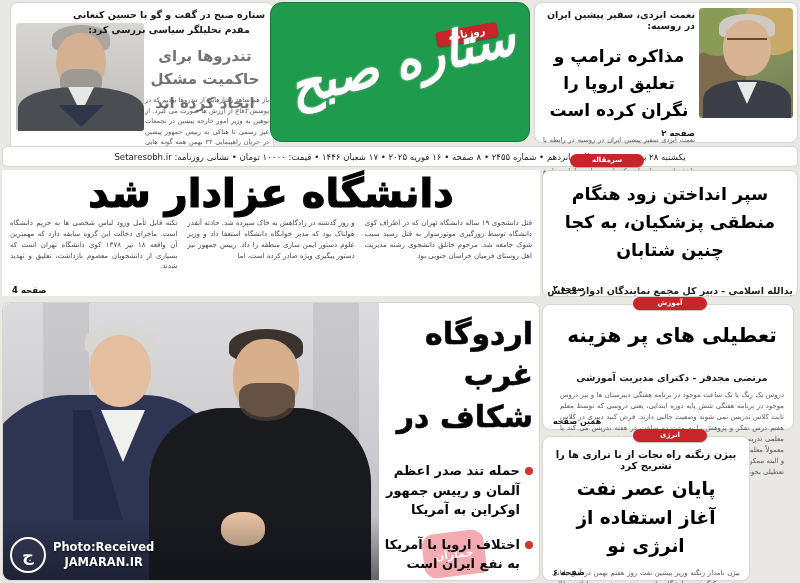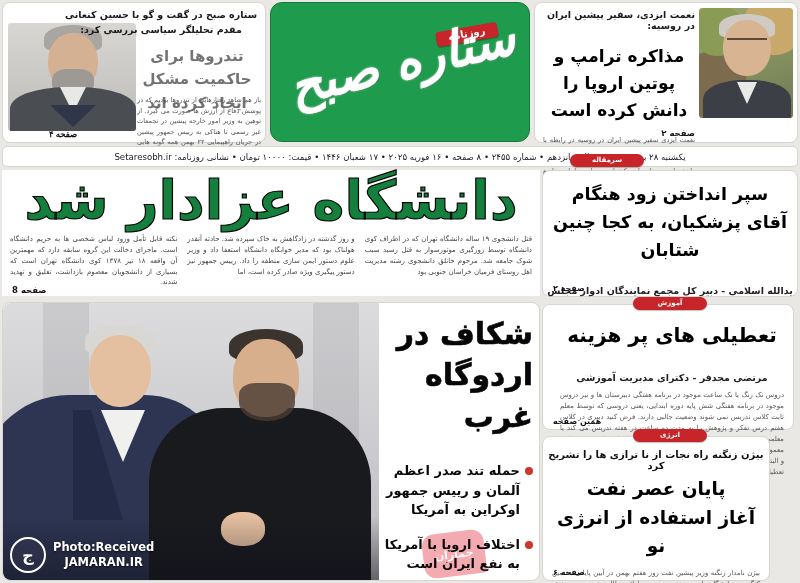--- a/index.html
+++ b/index.html
@@ -13,21 +13,21 @@
     color:#111;
   }
   .box {
     position:absolute;
     background:#fff;
     border:1px solid #d6d5d0;
     border-radius:8px;
   }
 
   
-  #tl-article { left:2px; top:2px; width:264px; height:141px; }
+  #tl-article { left:10px; top:2px; width:264px; height:163px; }
   .tl-kicker { position:absolute; top:5px; right:6px; left:60px; text-align:center;
     font-size:9.5px; font-weight:bold; line-height:1.55; color:#1a1a1a; }
   .tl-headline { position:absolute; top:42px; right:2px; width:132px; text-align:center;
     font-size:15px; font-weight:bold; line-height:1.55; color:#737373; }
   .tl-body { position:absolute; top:92px; right:4px; width:124px; font-size:6.6px;
     line-height:1.6; text-align:justify; color:#555; }
   .tl-page { position:absolute; bottom:3px; left:46px; font-size:8.5px; font-weight:bold;font-family:Liberation Serif, serif; }
   .tl-photo { position:absolute; left:5px; top:20px; width:128px; height:108px;
     background:linear-gradient(180deg,#d8d6d3,#bebcb8); border-radius:3px; overflow:hidden; }
   .tlm-hair { position:absolute; left:36px; top:2px; width:58px; height:26px; background:#a9a6a1; border-radius:50% 50% 20% 20%; }
@@ -80,30 +80,30 @@
   
   .ribbon { position:absolute; width:74px; height:13px; background:#c8252b; border-radius:7px;
     color:#fff; font-size:7px; font-weight:bold; text-align:center; line-height:13px;
     box-shadow:0 1px 1px rgba(0,0,0,.25); z-index:5; }
   #ribbon-1 { left:570px; top:154px; }
   #ribbon-2 { left:633px; top:297px; }
   #ribbon-3 { left:633px; top:429px; }
 
   
   #lead { left:2px; top:170px; width:538px; height:126px; border:none; border-radius:0; }
-  .lead-headline { text-align:center; font-size:54px; font-weight:bold; letter-spacing:-3px;
-    line-height:1.15; color:#15803d; -webkit-text-stroke:1.2px #050505; }
+  .lead-headline { text-align:center; font-size:40px; font-weight:bold; letter-spacing:-3px;
+    line-height:1.15; color:#000000; -webkit-text-stroke:1.2px #050505; }
   .lead-cols { display:flex; gap:10px; padding:2px 8px 0; }
   .lead-col { flex:1; font-size:7px; line-height:1.55; text-align:justify; color:#444; }
   .lead-page { position:absolute; left:10px; bottom:1px; font-size:8.5px; font-weight:bold; }
 
   
   #ed-article { left:542px; top:170px; width:256px; height:127px; }
   #edu-article { left:542px; top:304px; width:252px; height:126px;padding-left:8px; }
-  #en-article { left:542px; top:436px; width:228px; height:145px; }
+  #en-article { left:542px; top:436px; width:208px; height:145px; }
   .rc-headline { margin-top:9px; padding:0 10px; text-align:center; font-size:17.5px;
     font-weight:bold; line-height:1.6; color:#000; }
   .rc-byline { margin-top:21px; text-align:center; font-size:9.5px; font-weight:bold; color:#222; }
   .rc-body { margin-top:7px; padding:0 9px; font-size:6.9px; line-height:1.6;
     text-align:justify; color:#555; }
   .rc-page { position:absolute; left:10px; bottom:3px; font-size:8px; font-weight:bold; }
   .rc-kicker { margin-top:12px; text-align:center; font-size:10px; font-weight:bold; color:#111; }
   #edu-article .rc-headline { margin-top:14px; font-size:20px; }
   #en-article .rc-headline { margin-top:4px; font-size:18.5px; line-height:1.55; }
 
@@ -171,46 +171,46 @@
 <div class="box" id="tr-article">
   <div class="tr-photo">
     <div class="trm-hair"></div>
     <div class="trm-head"></div>
     <div class="trm-glasses"></div>
     <div class="trm-body"></div>
     <div class="trm-shirt"></div>
   </div>
   <div class="tr-text">
     <div class="tr-kicker">نعمت ایزدی، سفیر پیشین ایران در روسیه:</div>
-    <div class="tr-headline">مذاکره ترامپ و پوتین اروپا را دانش کرده است</div>
+    <div class="tr-headline">مذاکره ترامپ و تعلیق اروپا را نگران کرده است</div>
     <div class="tr-body">نعمت ایزدی سفیر پیشین ایران در روسیه در رابطه با ظرفیت های کنفرانس امنیتی مونیخ گفت: سابقه کنفرانس امنیتی مونیخ طولانی است و نتایج خوبی داشته است. طی این کنفرانس دولت ها از مواضع کشورها و افکار عمومی شناخت خوبی کسب...</div>
     <div class="tr-page">صفحه ۲</div>
   </div>
 </div>
 
 <div class="box" id="dateline">
   <span class="dateline-text">یکشنبه ۲۸ بهمن ۱۴۰۳ • سال شانزدهم • شماره ۲۴۵۵ • ۸ صفحه • ۱۶ فوریه ۲۰۲۵ • ۱۷ شعبان ۱۴۴۶ • قیمت: ۱۰۰۰۰ تومان • نشانی روزنامه: Setaresobh.ir</span>
 </div>
 
 <div class="ribbon" id="ribbon-1">سرمقاله</div>
 <div class="ribbon" id="ribbon-2">آموزش</div>
 <div class="ribbon" id="ribbon-3">انرژی</div>
 
 <div class="box" id="lead">
   <div class="lead-headline">دانشگاه عزادار شد</div>
   <div class="lead-cols">
     <div class="lead-col">قتل دانشجوی ۱۹ ساله دانشگاه تهران که در اطراف کوی دانشگاه توسط زورگیری موتورسوار به قتل رسید سبب شوک جامعه شد. مرحوم خانلق دانشجوی رشته مدیریت اهل روستای فرمیان خراسان جنوبی بود</div>
     <div class="lead-col">و روز گذشته در زادگاهش به خاک سپرده شد. حادثه آنقدر هولناک بود که مدیر خوابگاه دانشگاه استعفا داد و وزیر علوم دستور ایمن سازی منطقه را داد. رییس جمهور نیز دستور پیگیری ویژه صادر کرده است، اما</div>
     <div class="lead-col">نکته قابل تأمل ورود لباس شخصی ها به حریم دانشگاه است. ماجرای دخالت این گروه سابقه دارد که مهمترین آن واقعه ۱۸ تیر ۱۳۷۸ کوی دانشگاه تهران است که بسیاری از دانشجویان معصوم بازداشت، تعلیق و تهدید شدند.</div>
   </div>
-  <div class="lead-page">صفحه 8</div>
+  <div class="lead-page">صفحه 4</div>
 </div>
 
 <div class="box" id="ed-article">
-  <div class="rc-headline">سپر انداختن زود هنگام آقای پزشکیان، به کجا چنین شتابان</div>
+  <div class="rc-headline">سپر انداختن زود هنگام منطقی پزشکیان، به کجا چنین شتابان</div>
   <div class="rc-byline">یدالله اسلامی - دبیر کل مجمع نمایندگان ادوار مجلس</div>
   <div class="rc-body">پزشکیان زودتر از تصور میدان را وانهاد و تسلیم شد. او که با وعده حل مشکل با جهان و استفاده از دانش و کارشناسی به کاخ ریاست جمهوری راه یافت، به یکباره وعده های کارشناسی را کنار نهاد و همان گونه سخن می گوید که دیگران لب به سخن می گشایند. وقتی که از آن دم زده می شد به تقسیم پست های مدیریتی بین رقبا فرو کاسته شد، نه تنها نیم نگاهی به پنجاه درصد که نیامدند نشد بلکه امید کسانی که...</div>
   <div class="rc-page">صفحه ۲</div>
 </div>
 
 <div class="box" id="edu-article">
   <div class="rc-headline">تعطیلی های پر هزینه</div>
   <div class="rc-byline">مرتضی مجدفر - دکترای مدیریت آموزشی</div>
   <div class="rc-body">دروس تک زنگ یا تک ساعت موجود در برنامه هفتگی دبیرستان ها و نیز دروس موجود در برنامه هفتگی شش پایه دوره ابتدایی، یعنی دروسی که توسط معلم ثابت کلاس تدریس نمی شوند وضعیت جالبی دارند. فرض کنید دبیری در کلاس هفتم درس تفکر و پژوهش را به مدت دو ساعت در هفته تدریس می کند یا معلمی تدریس یک درس تک زنگ پایه ششم در دوره ابتدایی را بر عهده دارد. معمولاً معلمان این قبیل کلاس ها در طی سال ۴۰ بار با این کلاس ها کار دارند و البته ممکن است دو سه نوبت هم به دلایل گوناگون و منطقی این کلاس ها به تعطیلی بخورد، ولی اکنون که...</div>
   <div class="rc-page">همین صفحه</div>
@@ -244,22 +244,22 @@
     <div class="credit">
       <div class="credit-logo">ج</div>
       <div class="credit-text">
         <div>Photo:Received</div>
         <div>JAMARAN.IR</div>
       </div>
     </div>
   </div>
   <div class="west-text">
     <div class="west-headline">
+      <div>اردوگاه غرب</div>
       <div>شکاف در</div>
-      <div>اردوگاه غرب</div>
     </div>
     <div class="west-bullets">
       <div class="west-bullet">
         <span class="bullet-dot"></span>
         <span>حمله تند صدر اعظم آلمان و رییس جمهور اوکراین به آمریکا</span>
       </div>
       <div class="west-bullet">
         <span class="bullet-dot"></span>
         <span>اختلاف اروپا با آمریکا به نفع ایران است</span>
       </div>

